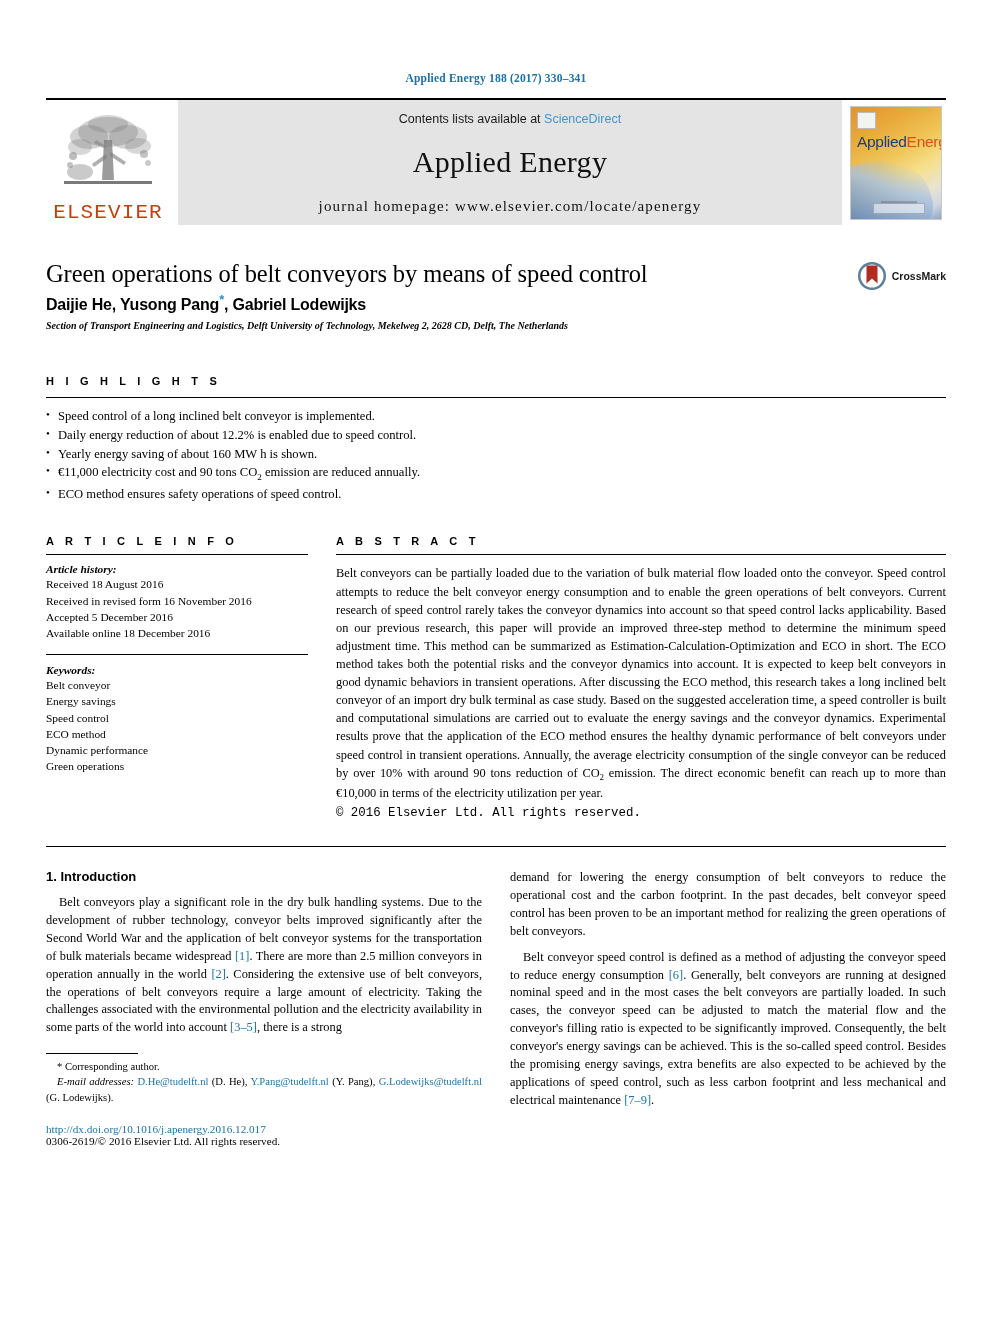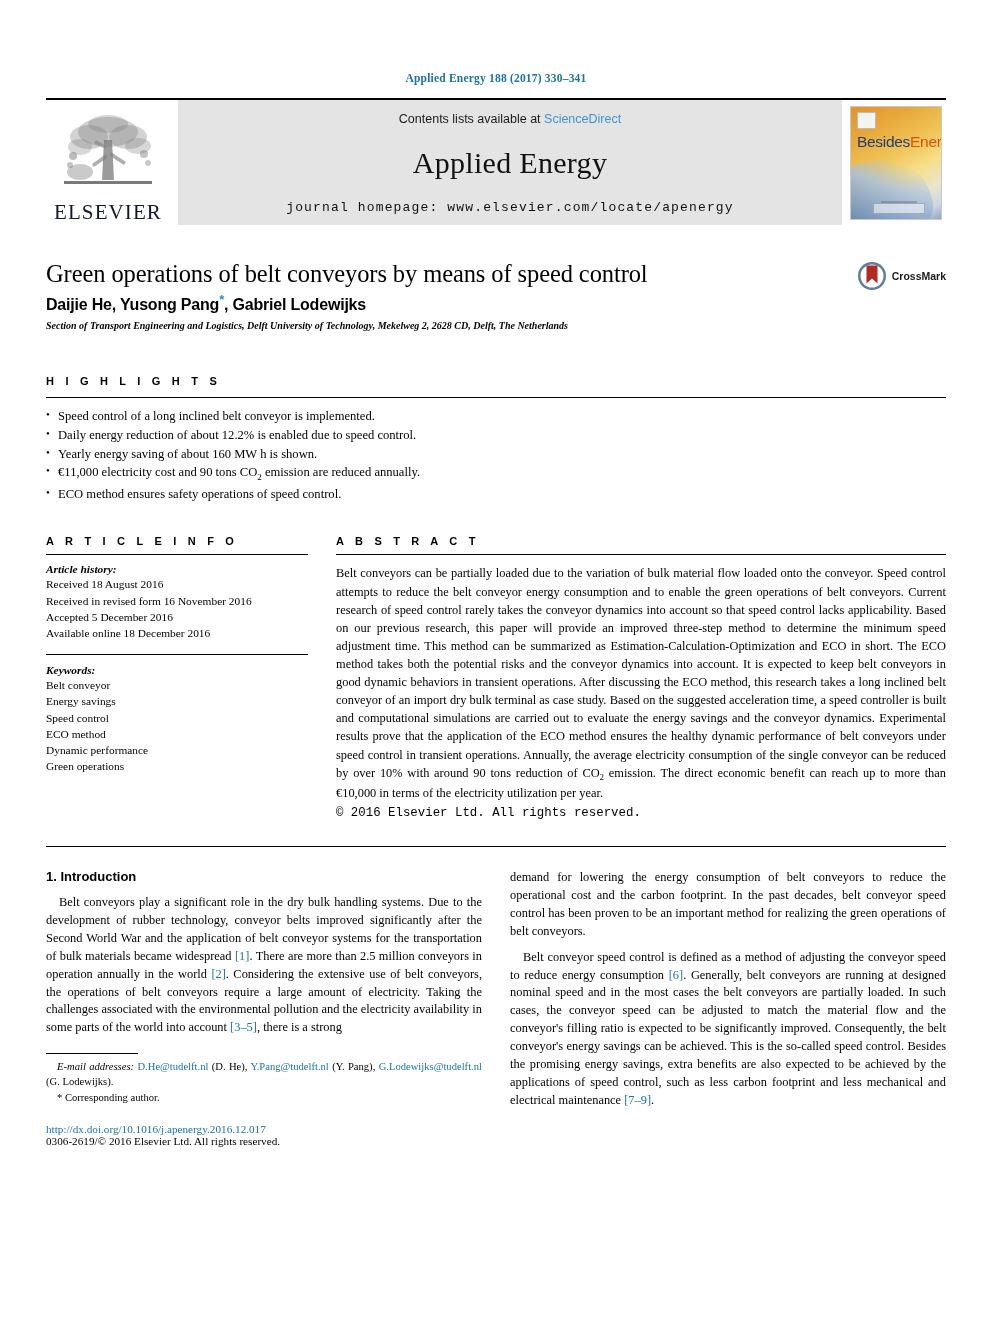--- a/index.html
+++ b/index.html
@@ -46,22 +46,22 @@
     flex: 0 0 124px;
     display: flex;
     flex-direction: column;
     align-items: center;
     justify-content: flex-end;
     padding-bottom: 2px;
     box-sizing: border-box;
   }
   .tree-svg { display:block; }
   .elsevier-word {
-    font-family: Liberation Serif, serif;
-    color: #0f172a;
+    font-family: Liberation Mono, monospace;
+    color: #c2410c;
     font-size: 21px;
     letter-spacing: 1.1px;
     line-height: 1;
     margin-top: 8px;
   }
   .banner {
     flex: 1 1 auto;
     background: #e4e4e4;
     margin: 0 8px 0 8px;
     display: flex;
@@ -77,22 +77,22 @@
     color: #1a1a1a;
   }
   .contents-line .sd-link { color: #3f95d2; }
   .journal-title {
     font-family: "Liberation Serif", serif;
     font-size: 30px;
     letter-spacing: 0.3px;
     color: #111;
   }
   .homepage-line {
-    font-family: Liberation Mono, monospace;
-    font-size: 13px;
+    font-family: Liberation Serif, serif;
+    font-size: 15px;
     letter-spacing: 1.15px;
     color: #111;
   }
   .cover {
     width: 96px;
     flex: 0 0 96px;
     position: relative;
   }
   .cover-inner {
     position: absolute;
@@ -359,21 +359,21 @@
       </div>
       <div class="journal-title">Applied Energy</div>
       <div class="homepage-line">journal homepage: www.elsevier.com/locate/apenergy</div>
     </div>
 
     <div class="cover">
       <div class="cover-inner">
         <div class="cover-swoosh"></div>
         <div class="cover-els"></div>
         <div class="cover-title">
-          <span class="ct-a">Besides</span><span class="ct-b">Energy</span>
+          <span class="ct-a">Applied</span><span class="ct-b">Energy</span>
         </div>
         <div class="cover-foot2"></div>
         <div class="cover-foot"></div>
       </div>
     </div>
   </div>
 
   <div class="title-block">
     <h1 class="paper-title">Green operations of belt conveyors by means of speed control</h1>
 
@@ -436,22 +436,22 @@
   <div class="body-rule"></div>
 
   <div class="body-cols">
 
     <div class="bcol">
       <div class="sec-title">1. Introduction</div>
       <p class="body-p"><span>Belt conveyors play a significant role in the dry bulk handling systems. Due to the development of rubber technology, conveyor belts improved significantly after the Second World War and the application of belt conveyor systems for the transportation of bulk materials became widespread </span><span class="cit">[1]</span><span>. There are more than 2.5 million conveyors in operation annually in the world </span><span class="cit">[2]</span><span>. Considering the extensive use of belt conveyors, the operations of belt conveyors require a large amount of electricity. Taking the challenges associated with the environmental pollution and the electricity availability in some parts of the world into account </span><span class="cit">[3–5]</span><span>, there is a strong</span></p>
 
       <div class="footnote">
         <div class="fn-rule"></div>
+        <div class="fn-line fn-indent">* Corresponding author.</div>
         <div class="fn-line fn-indent"><span class="fn-em">E-mail addresses:</span> <span class="link">D.He@tudelft.nl</span><span> (D. He), </span><span class="link">Y.Pang@tudelft.nl</span><span> (Y. Pang), </span><span class="link">G.Lodewijks@tudelft.nl</span><span> (G. Lodewijks).</span></div>
-        <div class="fn-line fn-indent">* Corresponding author.</div>
 
         <div class="doi-block">
           <div class="doi-line">http://dx.doi.org/10.1016/j.apenergy.2016.12.017</div>
           <div class="issn-line">0306-2619/© 2016 Elsevier Ltd. All rights reserved.</div>
         </div>
       </div>
     </div>
 
     <div class="bcol">
       <p class="body-p" style="text-indent:0">demand for lowering the energy consumption of belt conveyors to reduce the operational cost and the carbon footprint. In the past decades, belt conveyor speed control has been proven to be an important method for realizing the green operations of belt conveyors.</p>

